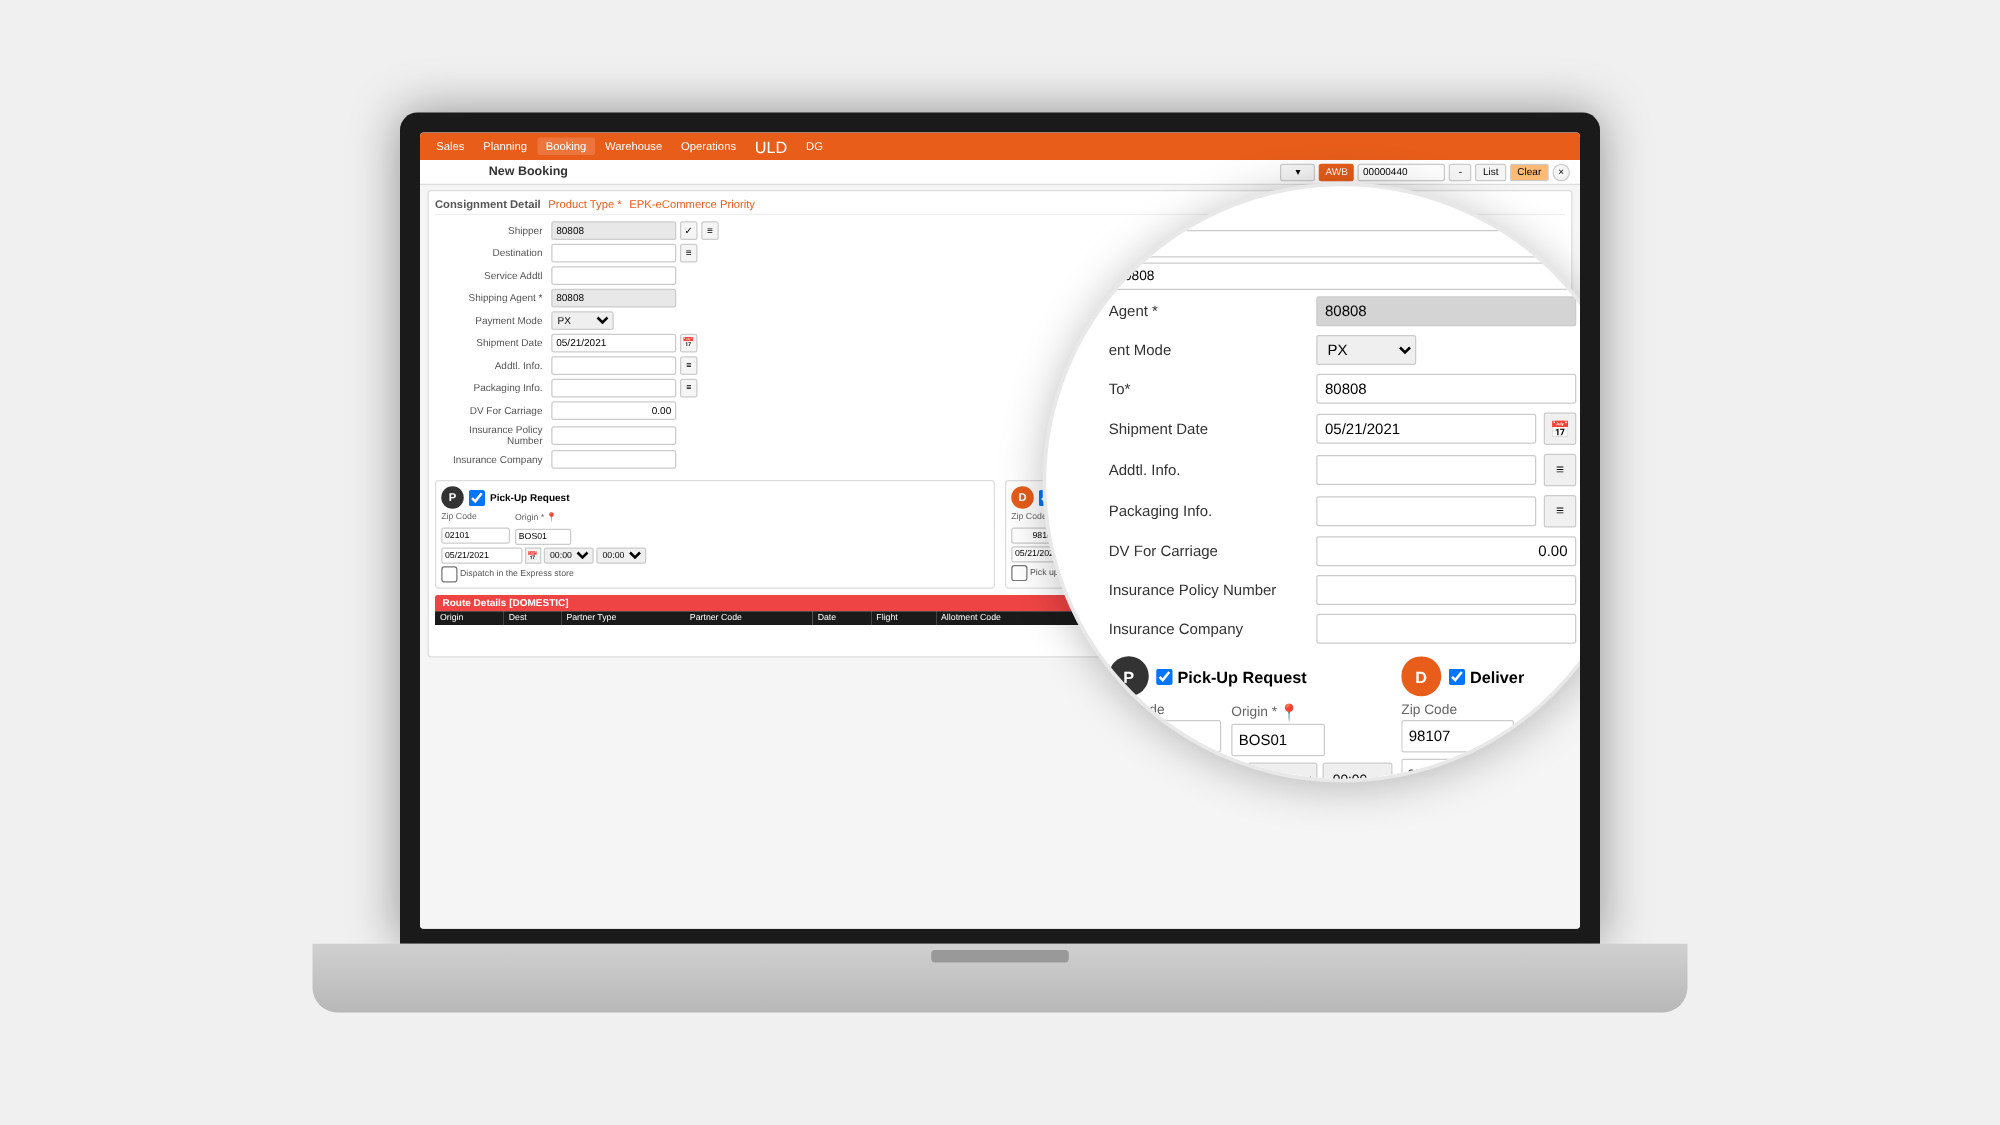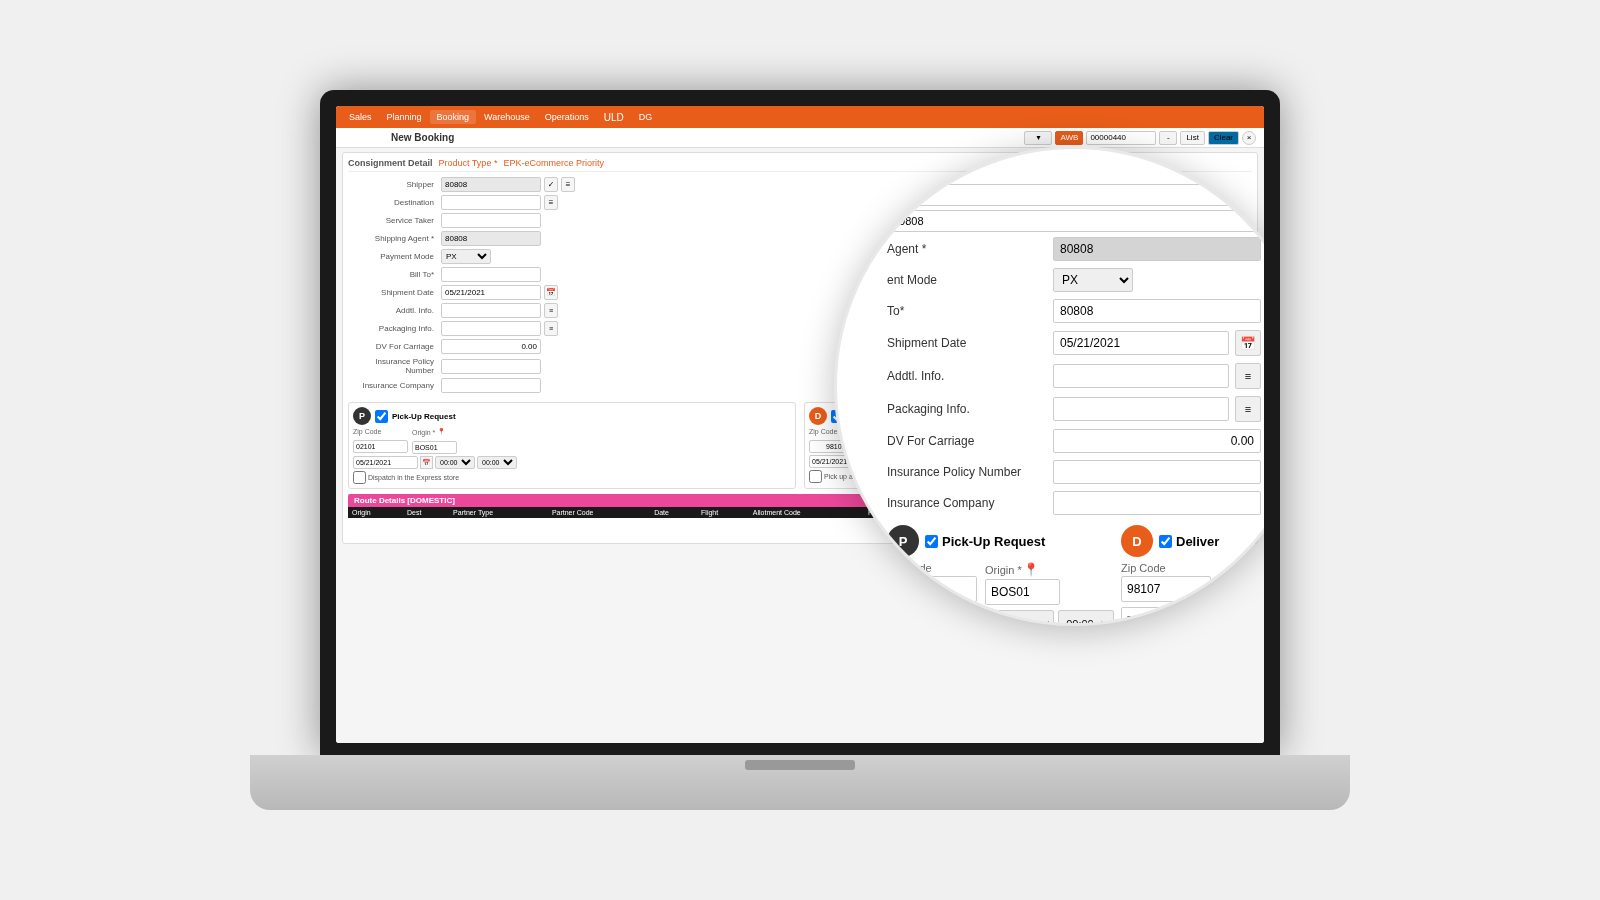--- a/index.html
+++ b/index.html
@@ -22,33 +22,33 @@
   <div style="position:absolute; top:0; left:70px; right:70px; bottom:55px; background:#1a1a1a; border-radius:14px 14px 0 0; padding:16px 16px 12px 16px; box-shadow:0 0 40px rgba(0,0,0,0.4);">
 
     <div style="width:100%; height:100%; background:#fff; border-radius:3px; overflow:hidden; position:relative;">
 
       <div style="background:#e85d1a; display:flex; align-items:center; height:22px; padding:0 6px; gap:1px;">
         <div style="color:white;font-size:9px;padding:2px 7px;cursor:pointer;">Sales</div>
         <div style="color:white;font-size:9px;padding:2px 7px;cursor:pointer;">Planning</div>
         <div style="color:white;font-size:9px;padding:2px 7px;cursor:pointer;background:rgba(255,255,255,0.15);border-radius:2px;">Booking</div>
         <div style="color:white;font-size:9px;padding:2px 7px;cursor:pointer;">Warehouse</div>
         <div style="color:white;font-size:9px;padding:2px 7px;cursor:pointer;">Operations</div>
-        <div style="color:white;font-size:10px;padding:2px 7px;cursor:pointer;">ULD</div>
+        <div style="color:white;font-size:13px;padding:2px 7px;cursor:pointer;">ULD</div>
         <div style="color:white;font-size:9px;padding:2px 7px;cursor:pointer;text-align:right;">DG</div>
       </div>
 
       <div style="background:#fff; padding:3px 8px; border-bottom:1px solid #ddd; display:flex; align-items:center; gap:4px; height:20px;">
         <span style="font-size:10px;font-weight:bold;color:#333;margin-left:47px;">New Booking</span>
         <div style="display:flex;gap:3px;margin-left:auto;">
           <div style="width:28px;height:14px;border:1px solid #ccc;border-radius:2px;background:#f5f5f5;display:flex;align-items:center;justify-content:center;font-size:8px;">▾</div>
           <div style="width:28px;height:14px;border:1px solid #e85d1a;border-radius:2px;background:#e85d1a;display:flex;align-items:center;justify-content:center;font-size:8px;color:white;">AWB</div>
           <input style="height: 14px; width: 70px; border: 1px solid rgb(204, 204, 204); border-radius: 2px; font-size: 8px; padding: 0px 3px;" value="00000440">
           <div style="width:18px;height:14px;border:1px solid #ccc;border-radius:2px;background:#f5f5f5;display:flex;align-items:center;justify-content:center;font-size:8px;">-</div>
           <div style="height:14px;border:1px solid #ccc;border-radius:2px;background:#f5f5f5;padding:0 5px;display:flex;align-items:center;font-size:8px;">List</div>
-          <div style="height:14px;border:1px solid #ccc;border-radius:2px;background:#0369a1;padding:0 5px;display:flex;align-items:center;font-size:8px;">Clear</div>
+          <div style="height:14px;border:1px solid #ccc;border-radius:2px;background:#fdba74;padding:0 5px;display:flex;align-items:center;font-size:8px;">Clear</div>
           <div style="width:14px;height:14px;border:1px solid #ccc;border-radius:50%;background:#f5f5f5;display:flex;align-items:center;justify-content:center;font-size:8px;">×</div>
         </div>
       </div>
 
       <div style="padding:4px 6px; overflow:hidden; background:#f5f5f5; height: calc(100% - 42px);">
 
         <div style="background:#fff;border:1px solid #ddd;border-radius:3px;padding:5px;">
 
           <div style="display:flex;align-items:center;gap:6px;margin-bottom:5px;font-size:9px;color:#555;border-bottom:1px solid #eee;padding-bottom:3px;">
             <span style="font-weight:bold;">Consignment Detail</span>
@@ -67,40 +67,36 @@
                 <div style="width:14px;height:15px;border:1px solid #ccc;border-radius:2px;background:#f5f5f5;display:flex;align-items:center;justify-content:center;font-size:8px;">≡</div>
               </div>
 
               <div style="display:flex;align-items:center;margin-bottom:3px;gap:3px;">
                 <span style="width:90px;font-size:8px;color:#555;text-align:right;padding-right:4px;">Destination</span>
                 <input style="height: 15px; width: 100px; border: 1px solid rgb(204, 204, 204); border-radius: 2px; font-size: 8px; padding: 0px 3px;" value="">
                 <div style="width:14px;height:15px;border:1px solid #ccc;border-radius:2px;background:#f5f5f5;display:flex;align-items:center;justify-content:center;font-size:8px;">≡</div>
               </div>
 
               <div style="display:flex;align-items:center;margin-bottom:3px;gap:3px;">
-                <span style="width:90px;font-size:8px;color:#555;text-align:right;padding-right:4px;">Service Taker</span>
+                <span style="width:90px;font-size:8px;color:#555;text-align:right;padding-right:4px;">Service Addtl</span>
                 <input style="height: 15px; width: 100px; border: 1px solid rgb(204, 204, 204); border-radius: 2px; font-size: 8px; padding: 0px 3px;" value="">
               </div>
 
               <div style="display:flex;align-items:center;margin-bottom:3px;gap:3px;">
                 <span style="width:90px;font-size:8px;color:#555;text-align:right;padding-right:4px;">Shipping Agent *</span>
                 <input style="height: 15px; width: 100px; border: 1px solid rgb(204, 204, 204); border-radius: 2px; font-size: 8px; padding: 0px 3px; background: rgb(232, 232, 232);" value="80808">
               </div>
 
               <div style="display:flex;align-items:center;margin-bottom:3px;gap:3px;">
                 <span style="width:90px;font-size:8px;color:#555;text-align:right;padding-right:4px;">Payment Mode</span>
                 <select style="height:15px;width:50px;border:1px solid #ccc;border-radius:2px;font-size:8px;">
                   <option>PX</option>
                 </select>
               </div>
 
-              <div style="display:flex;align-items:center;margin-bottom:3px;gap:3px;">
-                <span style="width:90px;font-size:8px;color:#555;text-align:right;padding-right:4px;">Bill To*</span>
-                <input style="height: 15px; width: 100px; border: 1px solid rgb(204, 204, 204); border-radius: 2px; font-size: 8px; padding: 0px 3px;" value="">
-              </div>
 
               <div style="display:flex;align-items:center;margin-bottom:3px;gap:3px;">
                 <span style="width:90px;font-size:8px;color:#555;text-align:right;padding-right:4px;">Shipment Date</span>
                 <input style="height: 15px; width: 100px; border: 1px solid rgb(204, 204, 204); border-radius: 2px; font-size: 8px; padding: 0px 3px;" value="05/21/2021">
                 <div style="width:14px;height:15px;border:1px solid #ccc;border-radius:2px;background:#f5f5f5;display:flex;align-items:center;justify-content:center;font-size:8px;">📅</div>
               </div>
 
               <div style="display:flex;align-items:center;margin-bottom:3px;gap:3px;">
                 <span style="width:90px;font-size:8px;color:#555;text-align:right;padding-right:4px;">Addtl. Info.</span>
                 <input style="height: 15px; width: 100px; border: 1px solid rgb(204, 204, 204); border-radius: 2px; font-size: 8px; padding: 0px 3px;" value="">
@@ -187,21 +183,21 @@
                 <select style="height:13px;font-size:7px;border:1px solid #ccc;border-radius:2px;"><option>00:00</option></select>
               </div>
               <div style="display:flex;align-items:center;gap:2px;margin-top:2px;">
                 <input type="checkbox" style="">
                 <span style="font-size:7px;color:#555;">Pick up at the Express store</span>
               </div>
             </div>
           </div>
 
           <div style="margin-top:5px;">
-            <div style="background:#ec4899;color:white;font-size:8px;padding:2px 6px;font-weight:bold;border-radius:2px 2px 0 0;">
+            <div style="background:#ef4444;color:white;font-size:8px;padding:2px 6px;font-weight:bold;border-radius:2px 2px 0 0;">
               <span>Route Details</span>
               <span>[DOMESTIC]</span>
             </div>
             <table style="width:100%;border-collapse:collapse;">
               <thead>
                 <tr>
                   <th style="background:#1a1a1a;color:white;padding:2px 4px;font-size:7px;font-weight:normal;text-align:left;">Origin</th>
                   <th style="background:#1a1a1a;color:white;padding:2px 4px;font-size:7px;font-weight:normal;text-align:left;">Dest</th>
                   <th style="background:#1a1a1a;color:white;padding:2px 4px;font-size:7px;font-weight:normal;text-align:left;">Partner Type</th>
                   <th style="background:#1a1a1a;color:white;padding:2px 4px;font-size:7px;font-weight:normal;text-align:left;">Partner Code</th>

